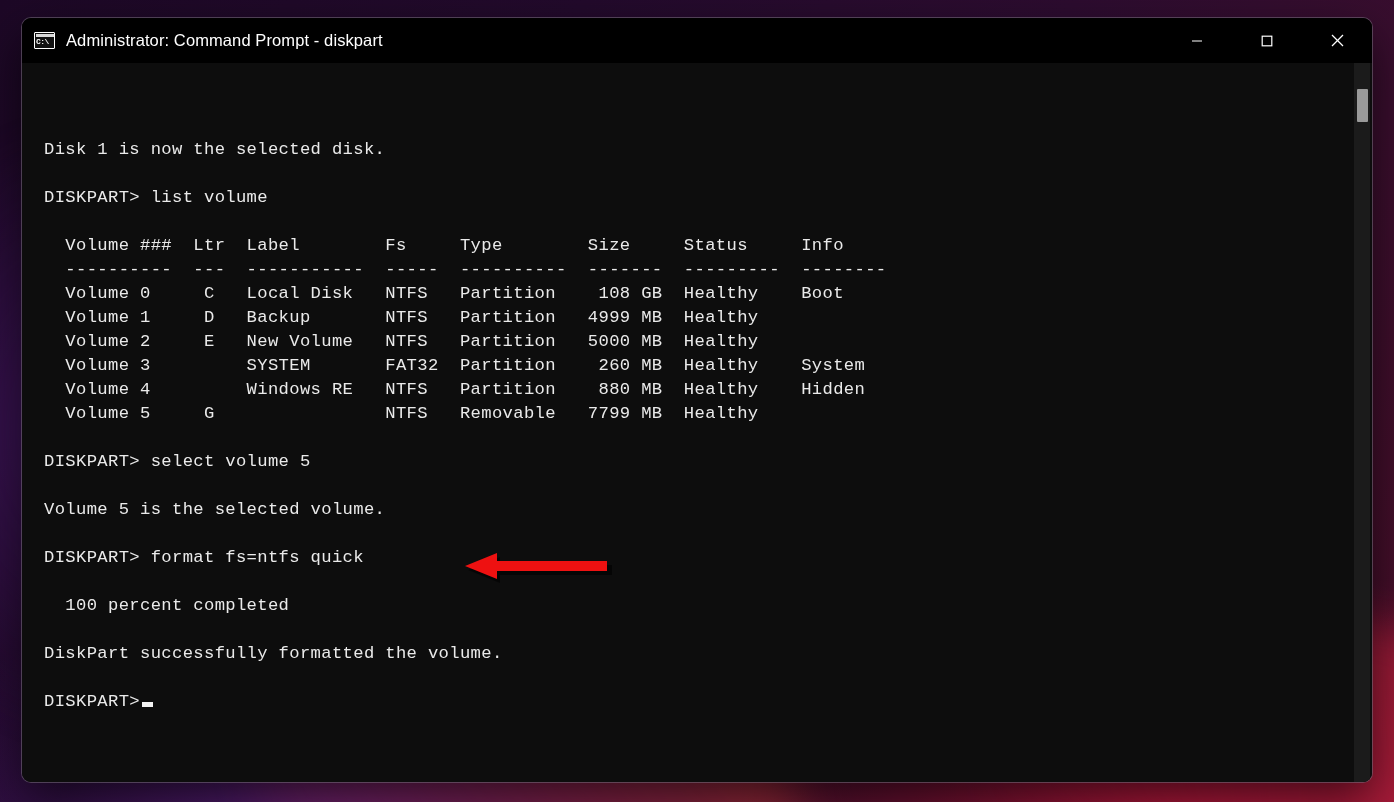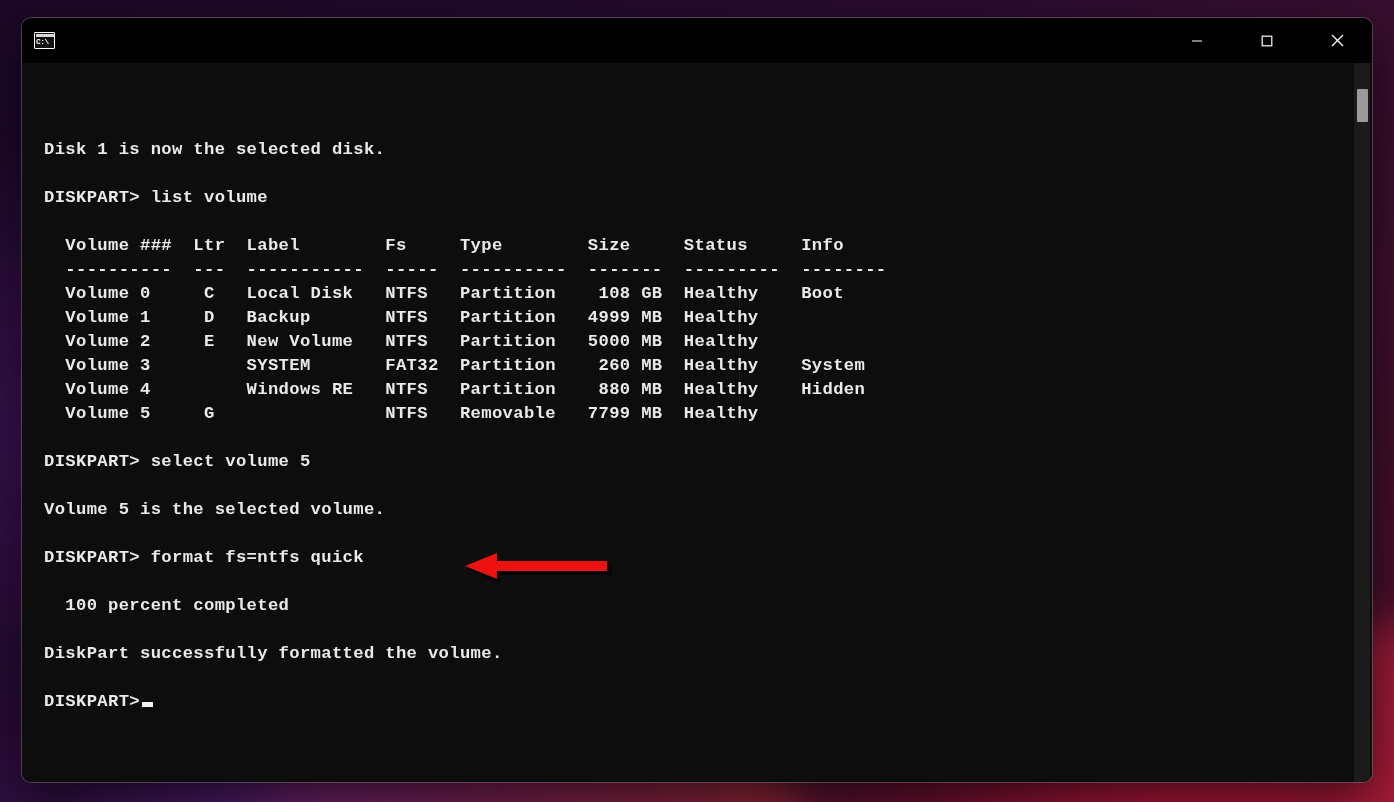--- a/index.html
+++ b/index.html
@@ -153,21 +153,20 @@
     flex: 1;
     position: relative;
     padding: 3px 4px 0 22px;
     font-family: "Liberation Mono", monospace;
     font-size: 17.2px;
     line-height: 24px;
     color: #eaeaea;
     white-space: pre;
     overflow: hidden;
     letter-spacing: 0.35px;
-    font-weight: bold;
   }
   #console .line { height: 24px; }
   #console .cursor {
     display: inline-block;
     width: 11px;
     height: 5px;
     background: #f2f2f2;
     vertical-align: -1px;
     margin-left: 2px;
   }
@@ -210,20 +209,21 @@
 </div>
 
 <div id="window">
 
   <div id="titlebar">
     <div id="title-icon">
       <div class="frame"></div>
       <div class="bar"></div>
       <div class="prompt">C:\</div>
     </div>
+    <div id="title-text">Administrator: Command Prompt - diskpart</div>
 
     <div id="win-controls">
       <div class="win-btn minimize">
         <svg width="12" height="12" viewBox="0 0 12 12">
           <line x1="1" y1="6" x2="11" y2="6" stroke="#ffffff" stroke-width="1.2"></line>
         </svg>
       </div>
       <div class="win-btn maximize">
         <svg width="12" height="12" viewBox="0 0 12 12">
           <rect x="1.2" y="1.2" width="9.6" height="9.6" fill="none" stroke="#ffffff" stroke-width="1.2"></rect>

